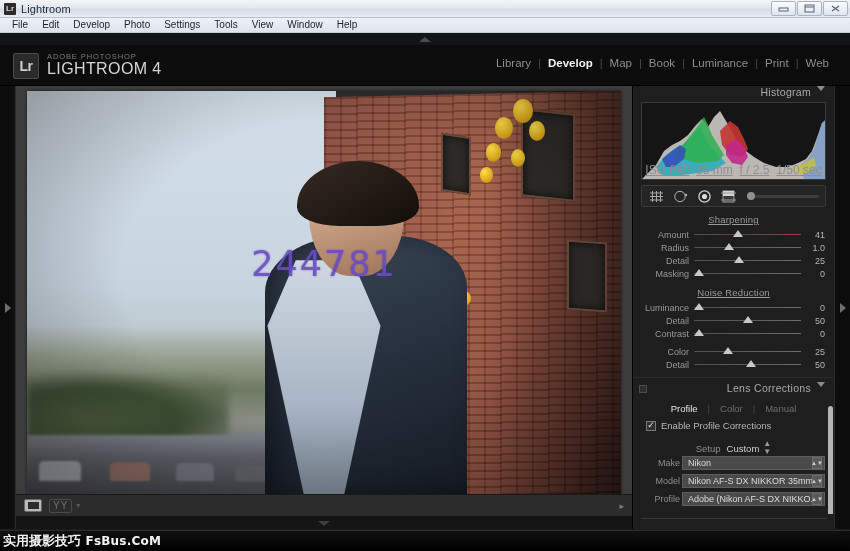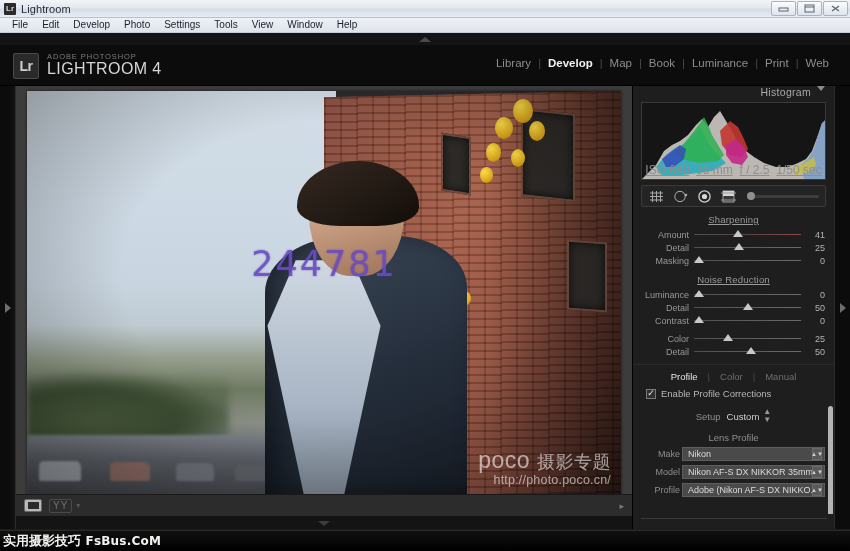--- a/index.html
+++ b/index.html
@@ -503,27 +503,20 @@
 
             <div class="ph-person-body"></div>
             <div class="ph-shirt"></div>
             <div class="ph-head"></div>
             <div class="ph-hair"></div>
 
             <div class="ph-vignette"></div>
 
             <div class="ph-overlay-num">244781</div>
 
-            <div class="ph-wm">
-              <div class="ph-wm-main">
-                <span>poco</span>
-                <span class="cn">摄影专题</span>
-              </div>
-              <div class="ph-wm-url">http://photo.poco.cn/</div>
-            </div>
           </div>
 
         </div>
 
         <div class="center-toolbar">
           <div class="tb-btn">
               <div class="inner"></div>
             </div>
           <div class="tb-yy">YY</div>
           <div class="tb-caret">▾</div>
@@ -609,20 +602,28 @@
 
           <div class="slider-row">
             <div class="sl-label">Amount</div>
             <div class="sl-track">
               <div class="sl-line red"></div>
                 <div class="sl-knob" style="left:41%"></div>
             </div>
             <div class="sl-val">41</div>
           </div>
 
+          <div class="slider-row">
+            <div class="sl-label">Radius</div>
+            <div class="sl-track">
+              <div class="sl-line"></div>
+                <div class="sl-knob" style="left:33%"></div>
+            </div>
+            <div class="sl-val">1.0</div>
+          </div>
 
           <div class="slider-row">
             <div class="sl-label">Detail</div>
             <div class="sl-track">
               <div class="sl-line"></div>
                 <div class="sl-knob" style="left:42%"></div>
             </div>
             <div class="sl-val">25</div>
           </div>
 
@@ -682,20 +683,25 @@
             <div class="sl-track">
               <div class="sl-line"></div>
                 <div class="sl-knob" style="left:53%"></div>
             </div>
             <div class="sl-val">50</div>
           </div>
         </div>
 
         <div class="panel-divider"></div>
 
+        <div class="panel-title-row" style="margin-top:4px">
+          <span class="panel-switch"></span>
+          <span class="panel-title">Lens Corrections</span>
+          <span class="panel-caret"></span>
+        </div>
 
         <div class="tabs-row">
           <span class="tab active">Profile</span>
           <span class="tab-sep">|</span>
           <span class="tab">Color</span>
           <span class="tab-sep">|</span>
           <span class="tab">Manual</span>
         </div>
 
         <div style="padding:0 9px;">
@@ -703,21 +709,20 @@
             <span class="checkbox">✓</span>
             <span>Enable Profile Corrections</span>
           </div>
 
           <div class="setup-row">
             <span class="setup-label">Setup</span>
             <span class="setup-val">Custom</span>
             <span class="stepper">▲<br>▼</span>
           </div>
 
-          <div class="lp-title">Lens Profile</div>
 
           <div class="dd-row">
             <div class="dd-label">Make</div>
             <div class="dd-box">
               <span class="dd-text">Nikon</span>
               <span class="dd-arrow">▲▼</span>
             </div>
           </div>
 
           <div class="dd-row">

